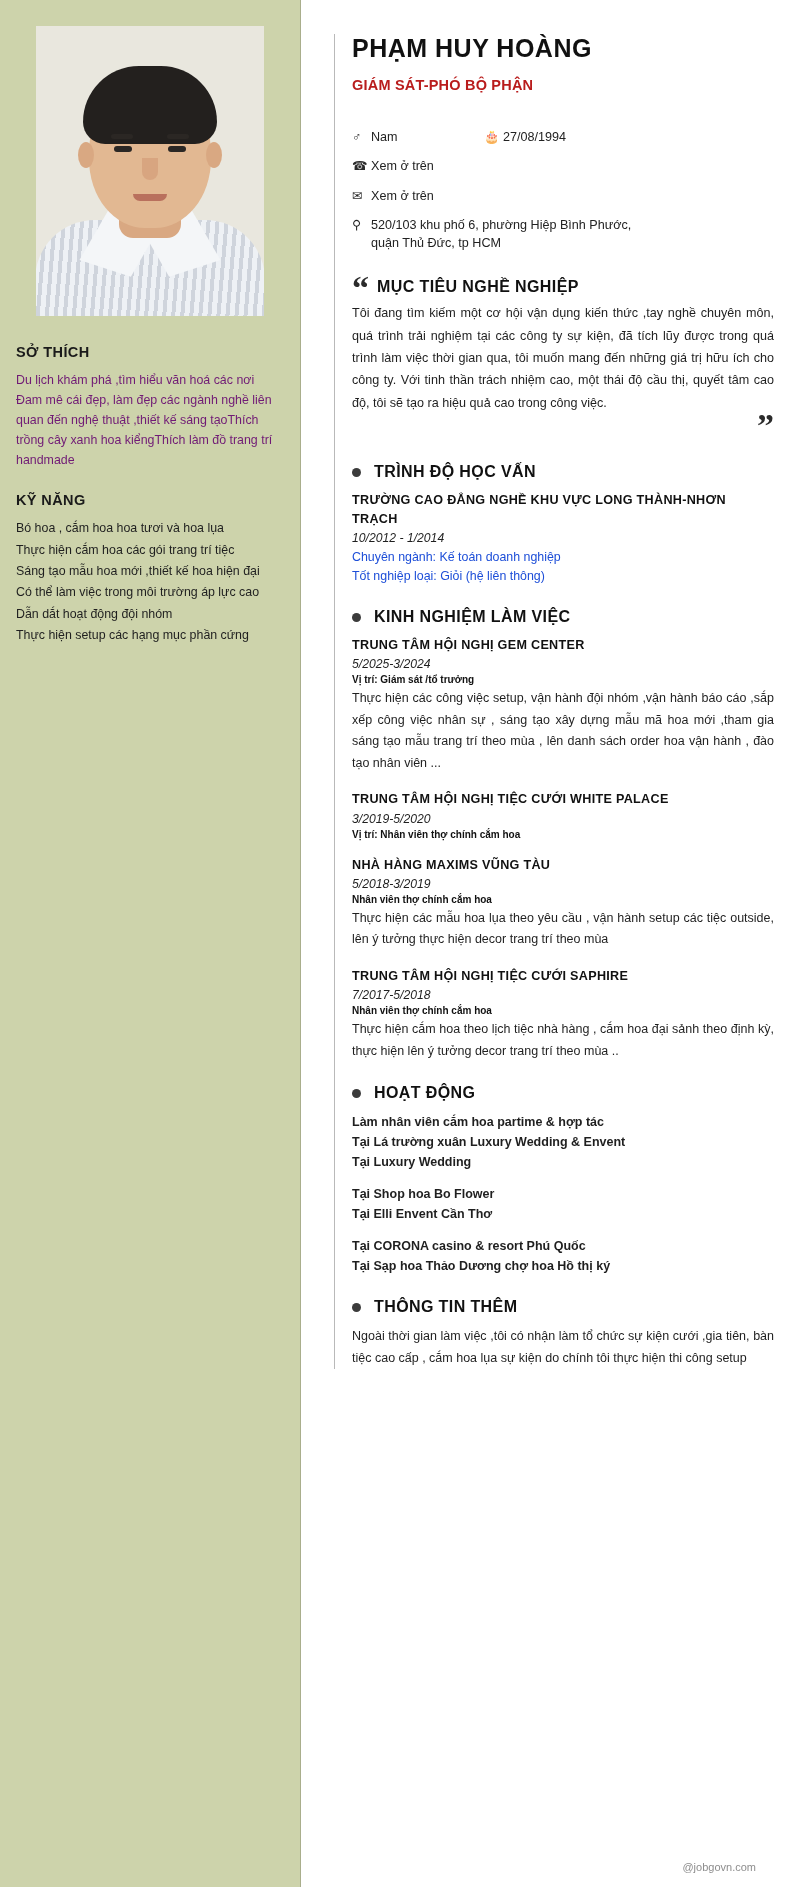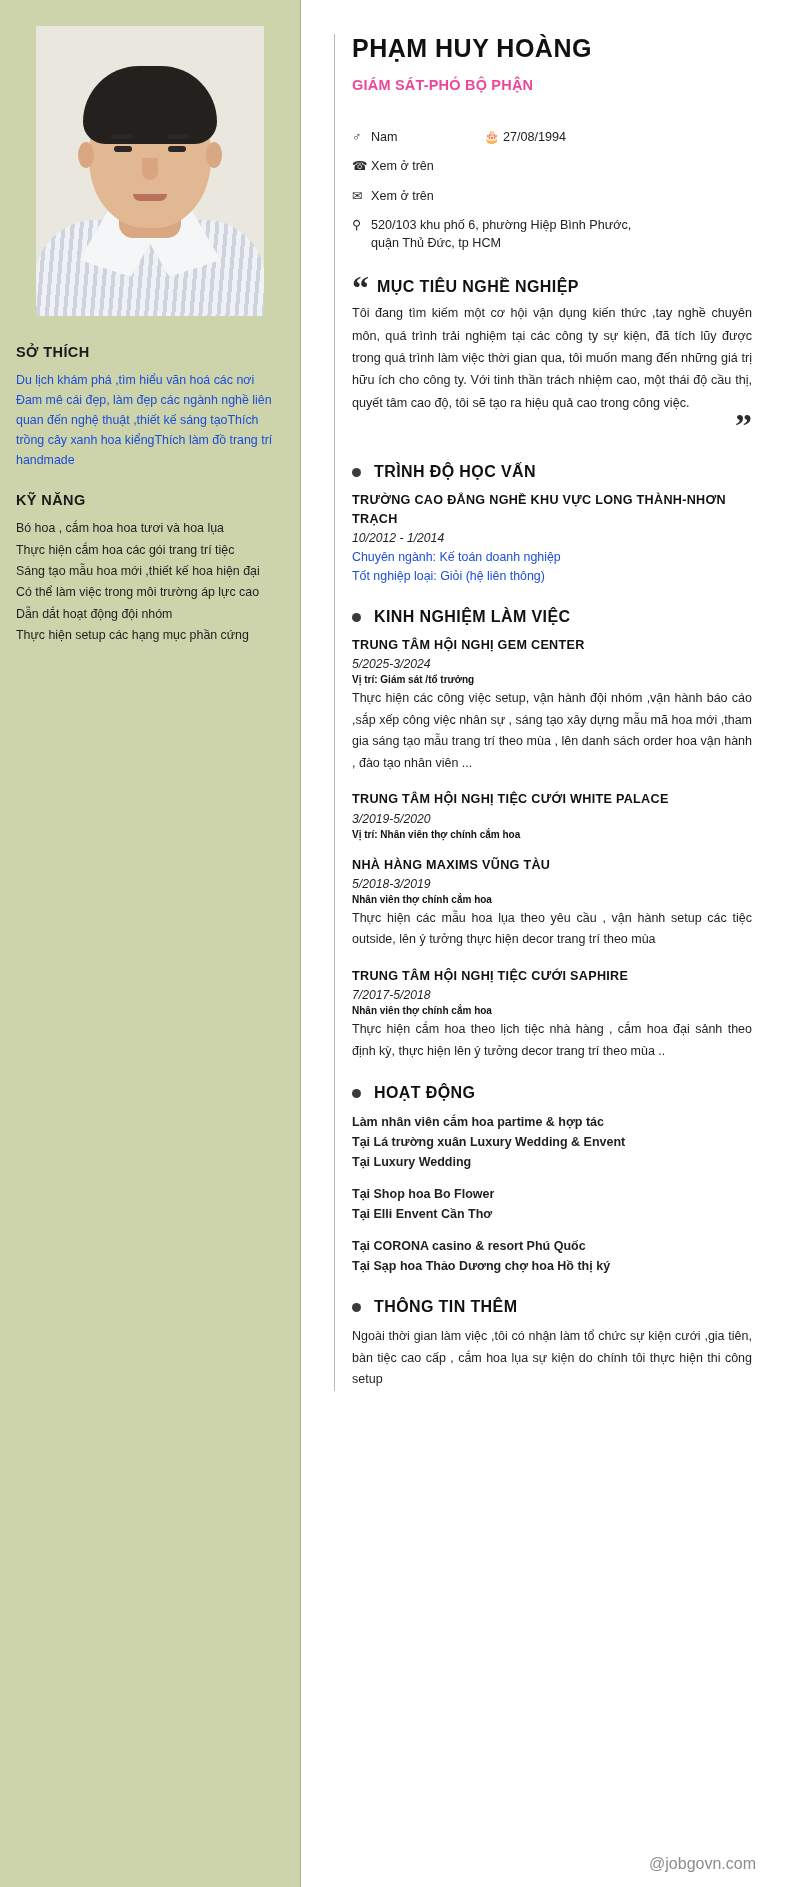--- a/index.html
+++ b/index.html
@@ -94,47 +94,47 @@
     font-weight: bold;
     letter-spacing: .4px;
     margin: 0 0 10px 0;
     color: #1a1a1a;
     text-transform: uppercase;
   }
   .left p.block {
     font-size: 12.4px;
     line-height: 1.62;
     margin: 0 0 22px 0;
-    color: #1d4ed8;
+    color: #701a75;
   }
   .left ul { list-style: none; margin: 0; padding: 0; }
   .left ul li {
     font-size: 12.4px;
     line-height: 1.72;
     color: #1f1f1f;
   }
 
   
   .right {
     flex: 1 1 auto;
-    padding: 26px 38px 40px 30px;
+    padding: 26px 16px 40px 30px;
     position: relative;
   }
   .name {
     font-size: 25px;
     font-weight: bold;
     letter-spacing: .5px;
     margin: 8px 0 0 0;
     color: #111;
   }
   .job {
     font-size: 14.5px;
     font-weight: bold;
     margin: 14px 0 0 0;
-    color: #ec4899;
+    color: #b91c1c;
     letter-spacing: .2px;
   }
   .contact {
     margin-top: 36px;
     font-size: 12.6px;
     color: #222;
   }
   .c-row { display: flex; align-items: flex-start; margin-bottom: 12px; }
   .c-item { display: flex; align-items: flex-start; }
   .c-item .ic {
@@ -229,21 +229,21 @@
     top: 0;
     bottom: 0;
     width: 1px;
     background: #b9b9b9;
   }
   .right-inner { position: relative; padding-left: 0; }
   .footer {
     position: absolute;
     right: 34px;
     bottom: 14px;
-    font-size: 16px;
+    font-size: 11px;
     color: #8d8d8d;
   }
   .divider-col {
     position: absolute;
     left: 300px; top: 0; bottom: 0;
     width: 1px;
     background: #a9ae8c;
   }
 </style>
 </head>

